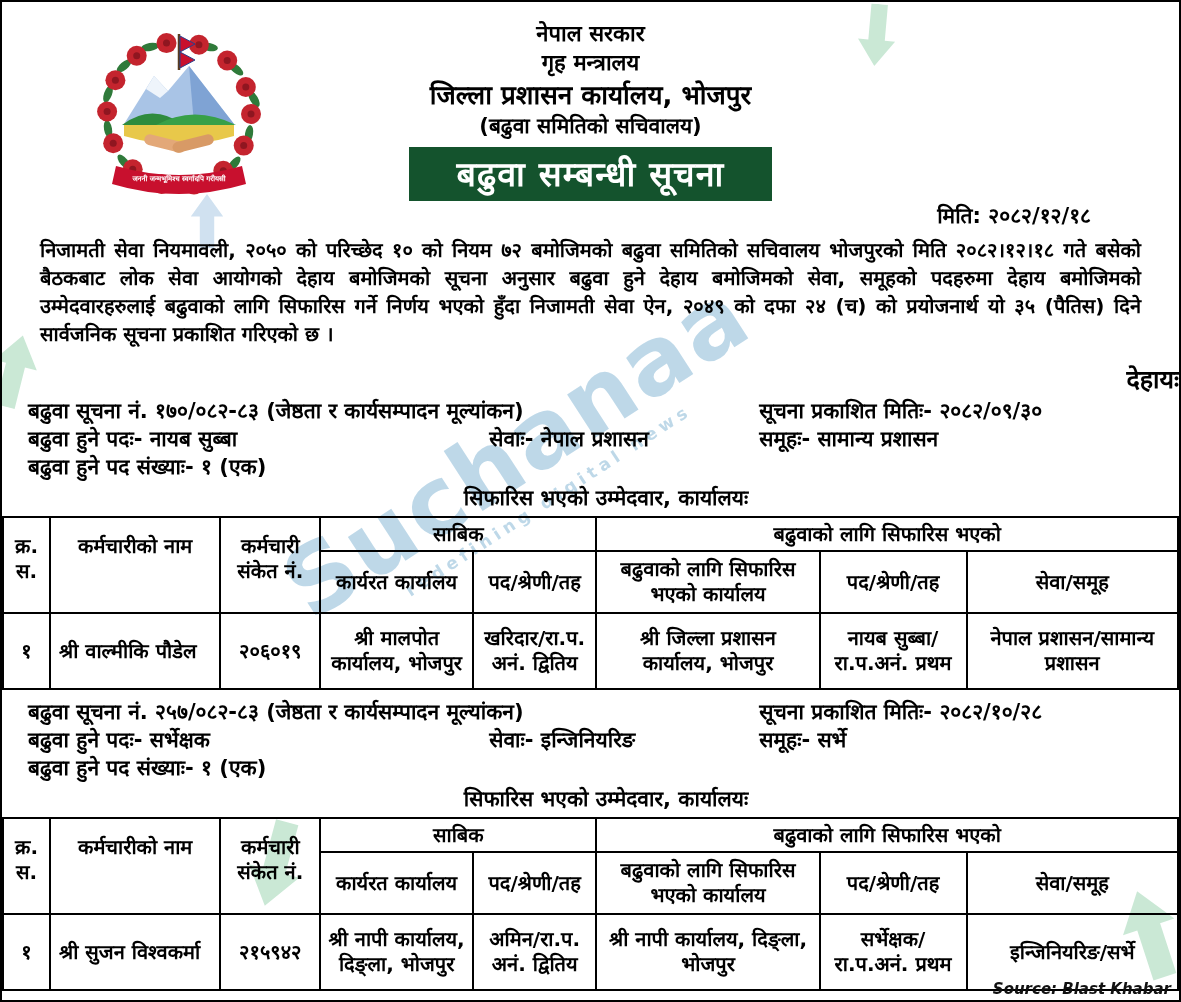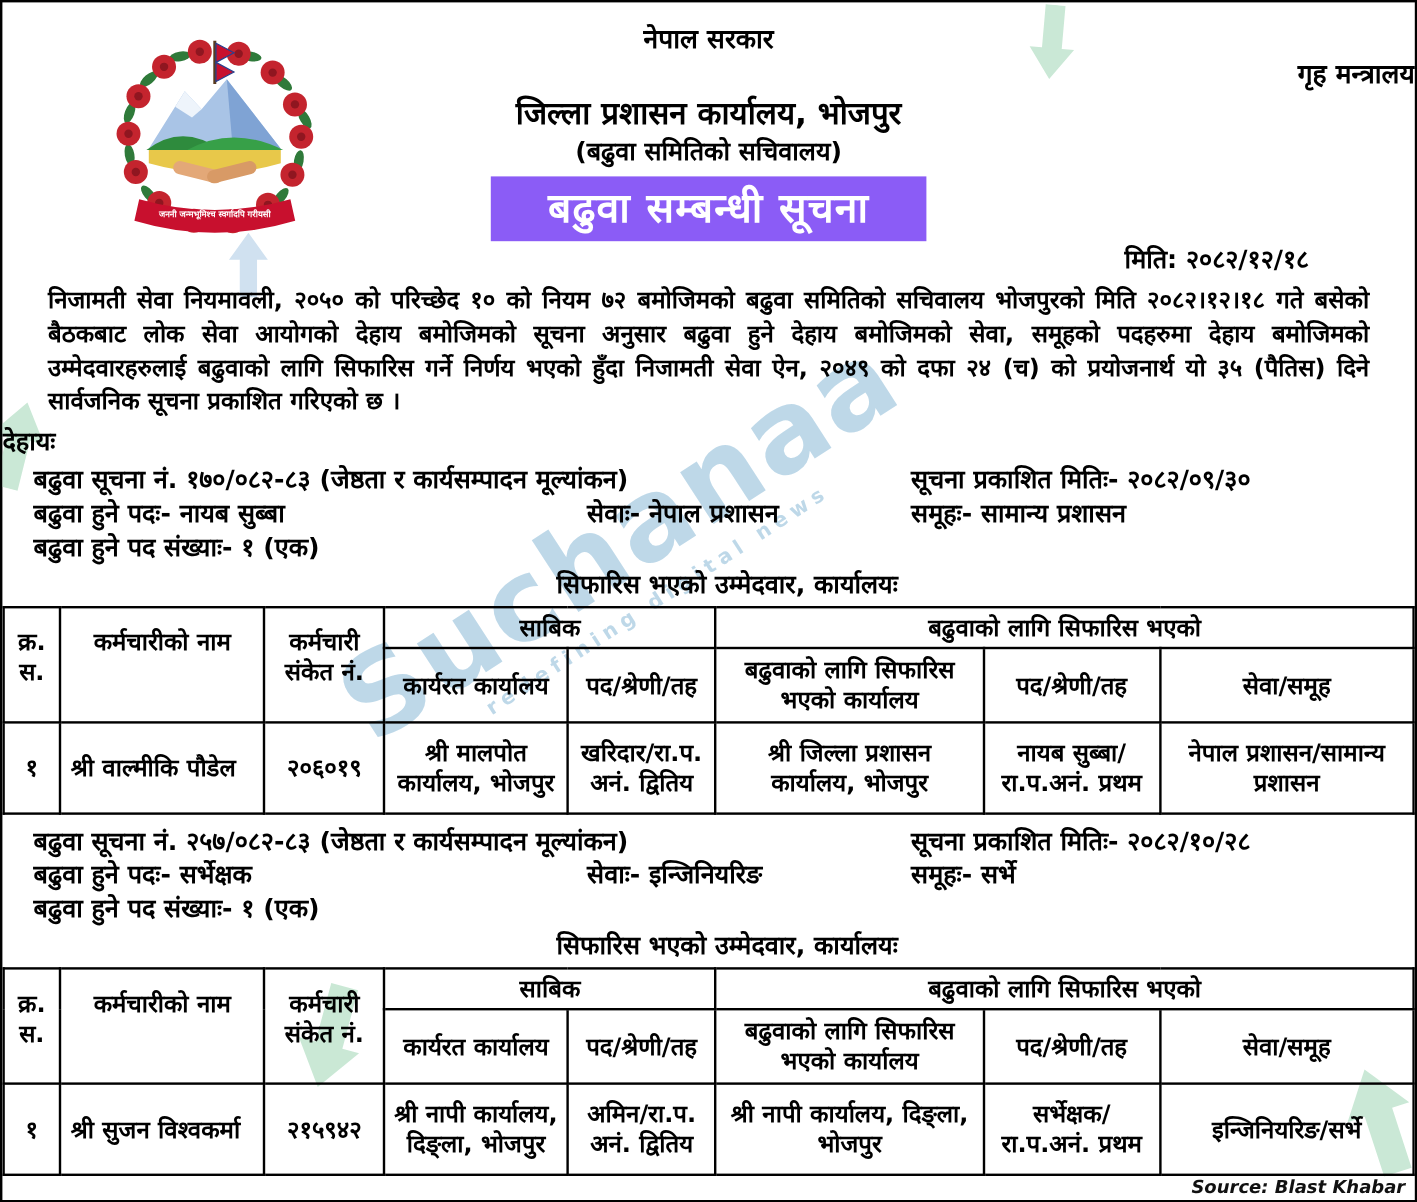--- a/index.html
+++ b/index.html
@@ -19,33 +19,33 @@
     color:#7fb3d3; opacity:.5; text-align:center; white-space:nowrap;
   }
   .wm-text { font-size:94px; font-weight:700; letter-spacing:2px; line-height:1; }
   .wm-sub  { font-size:17px; letter-spacing:5px; margin-top:2px; }
   .decor-arrow { position:absolute; opacity:.55; }
 
   
   .emblem { position:absolute; left:92px; top:22px; z-index:2; }
   .hdr { text-align:center;margin-top:12px; }
   .hdr-gov       { font-size:22px; line-height:27px; }
-  .hdr-ministry  { font-size:22px; line-height:27px; margin-top:2px;text-align:right; }
+  .hdr-ministry  { font-size:22px; line-height:27px; margin-top:2px; }
   .hdr-office    { font-size:26px; line-height:32px; margin-top:3px; }
   .hdr-secr      { font-size:21px; line-height:27px; margin-top:2px; }
   .banner {
     display:block; width:fit-content; margin:7px auto 0;
-    background:#8b5cf6; color:#fff; font-size:34px; line-height:42px;
+    background:#14532d; color:#fff; font-size:34px; line-height:42px;
     padding:6px 48px; letter-spacing:1px;
   }
   .date-line { text-align:right; font-size:21px; line-height:27px; margin-top:2px; padding-right:88px; }
 
   
   .intro { margin-top:6px; padding:0 38px; font-size:20px; line-height:28px; text-align:justify; }
-  .dehaya { text-align:left; font-size:21px; line-height:27px; margin-top:7px; }
+  .dehaya { text-align:right; font-size:25px; line-height:27px; margin-top:18px; }
 
   .info-block { margin-top:4px; }
   .info-row { display:flex; padding:0 26px; font-size:21px; line-height:28px; }
   .cola { width:41%; } .colb { width:24%; } .colc { flex:1; } .span2 { width:65%; }
 
   .tbl-title { text-align:center; font-size:21px; line-height:27px; margin-top:4px;padding-left:31px; }
 
   table.rec-table {
     width:100%; border-collapse:collapse; margin-top:4px;
     table-layout:fixed; background:transparent;

